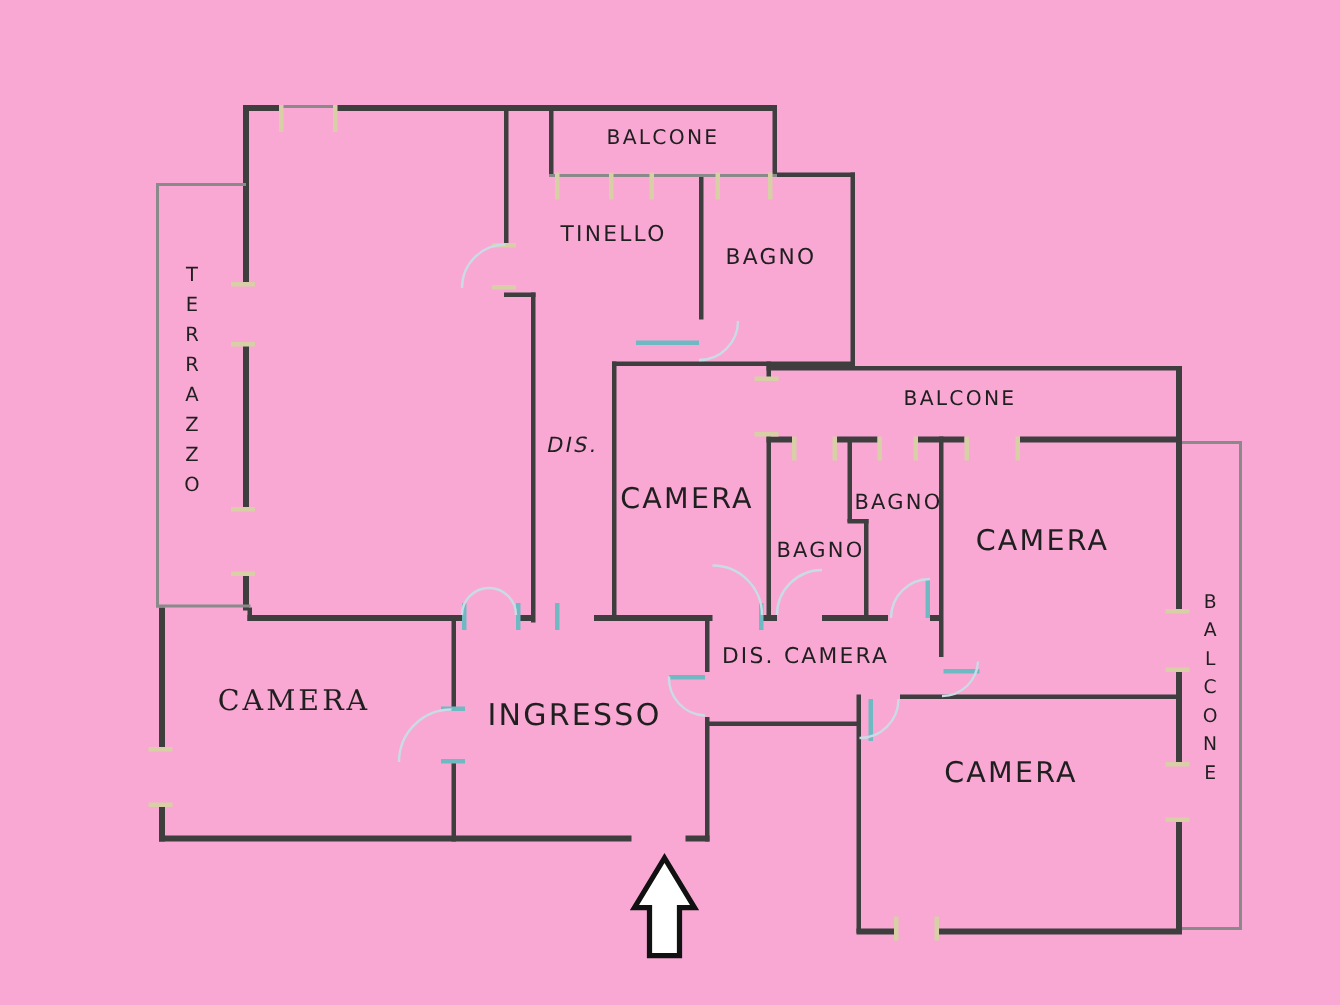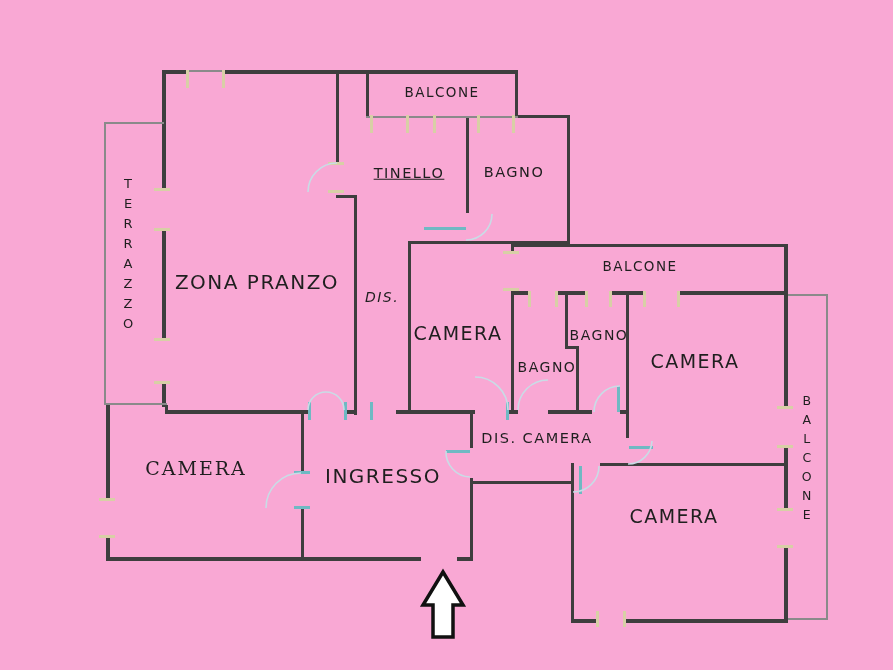--- a/index.html
+++ b/index.html
@@ -152,24 +152,23 @@
       <path d="M 446 451 A 25 25 0 0 0 470 477" fill="none" stroke="#c9dce6" stroke-width="1.6"></path>
       <path d="M 508 410 A 33 33 0 0 0 475 377" fill="none" stroke="#c9dce6" stroke-width="1.6"></path>
       <path d="M 518 410 A 30 30 0 0 1 548 380" fill="none" stroke="#c9dce6" stroke-width="1.6"></path>
       <path d="M 594 412 A 26 26 0 0 1 620 386" fill="none" stroke="#c9dce6" stroke-width="1.6"></path>
       <path d="M 652 441 A 24 24 0 0 1 628 464" fill="none" stroke="#c9dce6" stroke-width="1.6"></path>
       <path d="M 599 466 A 26 26 0 0 1 573 492" fill="none" stroke="#c9dce6" stroke-width="1.6"></path>
       <path d="M 466 240 A 26 26 0 0 0 492 214" fill="none" stroke="#c9dce6" stroke-width="1.6"></path>
     </svg>
 
   <div class="room-label fs-tiny" style="left:442px;top:93px;">BALCONE</div>
-  <div class="room-label fs-small" style="left:409px;top:173px;font-size:14.5px;text-decoration:underline;">TINELLO</div>
+  <div class="room-label fs-small" style="left:409px;top:157px;font-size:14.5px;">TINELLO</div>
   <div class="room-label fs-small" style="left:514px;top:172px;font-size:14.5px;">BAGNO</div>
   <div class="vtext" style="left:128px;top:176px;font-size:13px;">TERRAZZO</div>
-  <div class="room-label fs-big" style="left:257px;top:282px;">ZONA PRANZO</div>
   <div class="room-label fs-small" style="left:382px;top:297px;font-style:italic;">DIS.</div>
   <div class="room-label fs-med" style="left:458px;top:333px;">CAMERA</div>
   <div class="room-label fs-tiny" style="left:640px;top:267px;">BALCONE</div>
   <div class="room-label fs-small" style="left:547px;top:367px;">BAGNO</div>
   <div class="room-label fs-small" style="left:599px;top:335px;">BAGNO</div>
   <div class="room-label fs-med" style="left:695px;top:361px;">CAMERA</div>
   <div class="vtext" style="left:806px;top:393px;font-size:12.5px;letter-spacing:4px;">BALCONE</div>
   <div class="room-label fs-small" style="left:537px;top:438px;font-size:14.5px;">DIS. CAMERA</div>
   <div class="room-label fs-big" style="left:383px;top:476px;">INGRESSO</div>
   <div class="room-label fs-med serif" style="left:196px;top:468px;">CAMERA</div>

